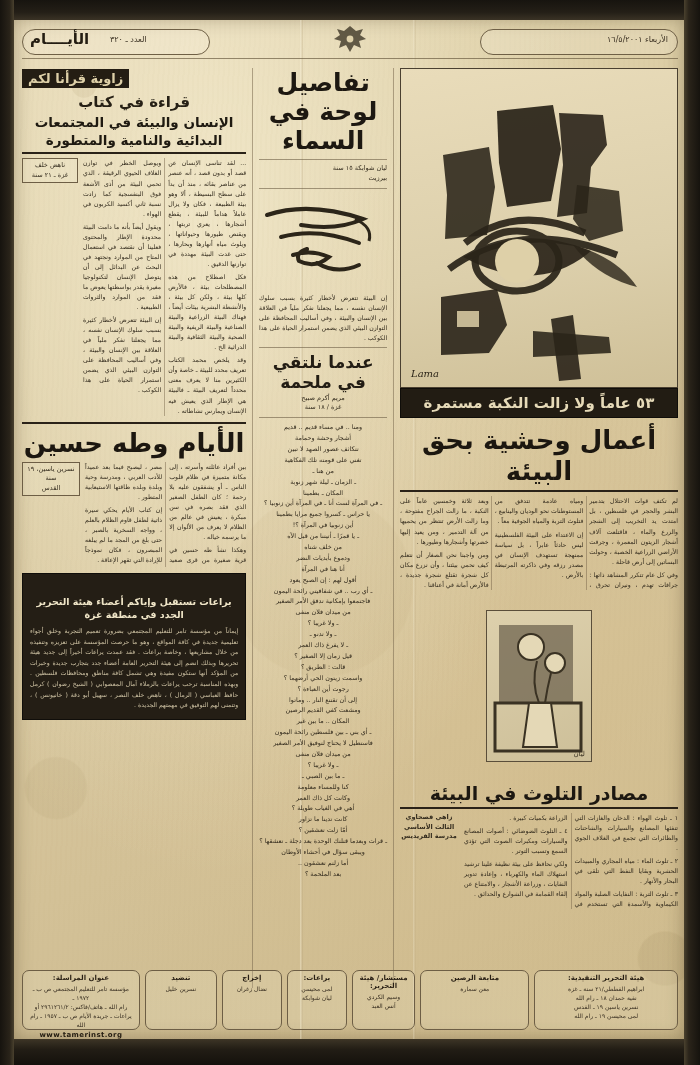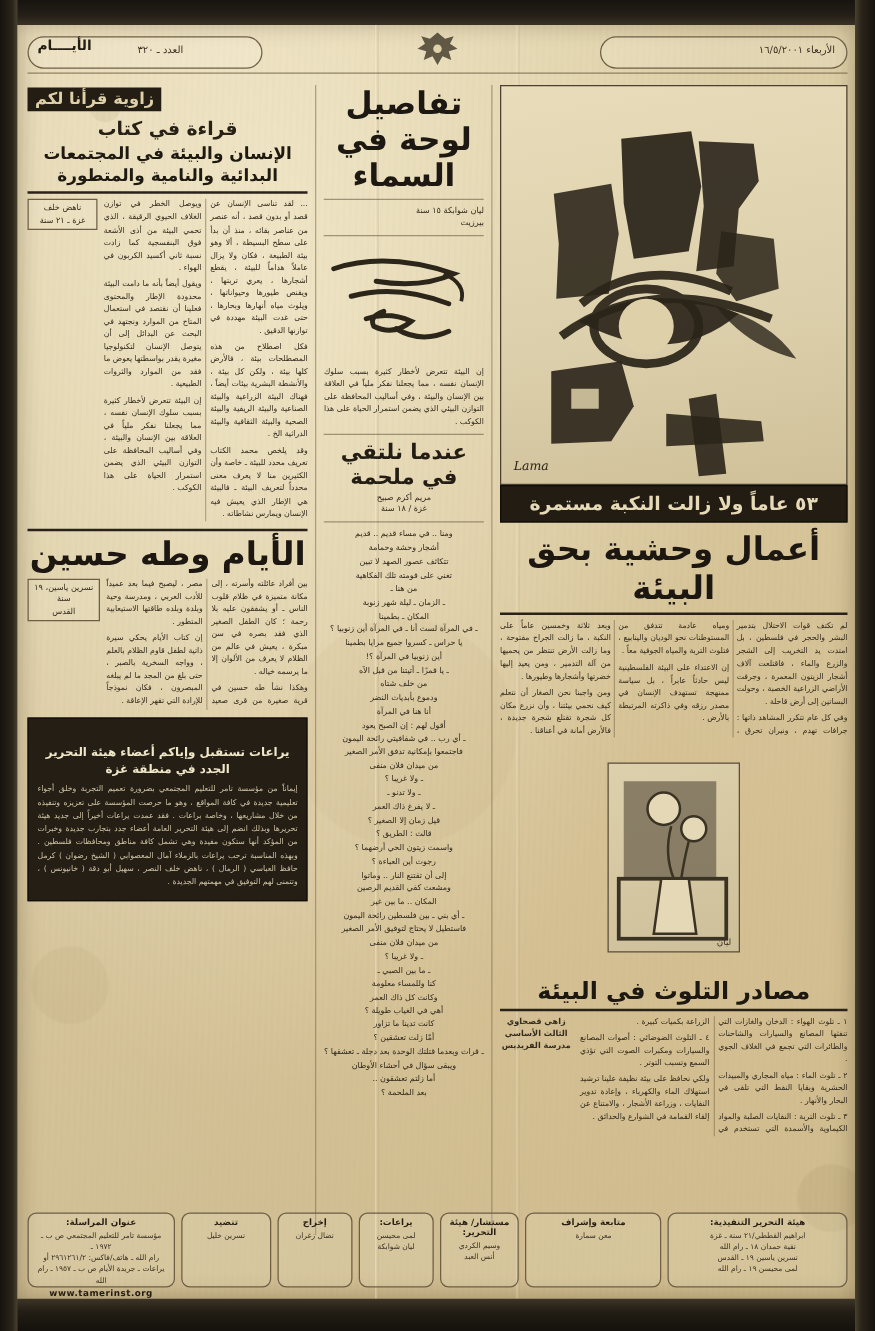--- a/index.html
+++ b/index.html
@@ -38,21 +38,21 @@
     background:linear-gradient(90deg,rgba(255,250,230,.55),rgba(150,126,80,.30));opacity:.75;}
 
   .wrap{position:absolute;left:22px;top:26px;width:656px;height:1006px;z-index:5;}
 
   
   .masthead{position:relative;height:34px;}
   .mast-pill{position:absolute;top:3px;height:24px;border:1px solid #6f6046;border-radius:13px;
     background:rgba(255,252,238,.18);}
   .pill-right{right:0;width:196px;}
   .pill-left{left:0;width:186px;}
-  .mast-logo{position:absolute;left:8px;top:4px;font-size:11px;font-weight:bold;letter-spacing:2px;color:#241d12;}
+  .mast-logo{position:absolute;left:8px;top:4px;font-size:15px;font-weight:bold;letter-spacing:2px;color:#241d12;}
   .mast-issue{position:absolute;left:88px;top:9px;font-size:8px;color:#3a3022;}
   .mast-date{position:absolute;right:10px;top:9px;font-size:8px;color:#3a3022;}
   .emblem{position:absolute;left:50%;top:-6px;transform:translateX(-50%);width:44px;height:40px;
     display:flex;align-items:center;justify-content:center;font-size:26px;color:#2e2719;opacity:.85;}
   .mast-rule{position:absolute;left:0;right:0;top:32px;height:1px;background:#6b5c42;opacity:.7;}
 
   
   .cols{position:absolute;top:42px;left:0;width:656px;height:920px;display:flex;gap:0;}
   .colL{width:278px;} .colM{width:128px;} .colR{width:250px;}
   .vsep{width:1px;background:#7a6a4e;opacity:.55;margin:0 6px;}
@@ -332,21 +332,21 @@
 
     <div class="footer">
       <div class="fbox f1">
         <div class="ft">هيئة التحرير التنفيذية:</div>
         <div class="fv" style="white-space:pre-line">ابراهيم القططي/٢١ سنة ـ غزة
 نقية حمدان ١٨ ـ رام الله
 نسرين ياسين ١٩ ـ القدس
 لمى محيسن ١٩ ـ رام الله</div>
       </div>
       <div class="fbox f2">
-        <div class="ft">متابعة وإشراف</div>
+        <div class="ft">متابعة الرصين</div>
         <div class="fv" style="white-space:pre-line">معن سمارة</div>
       </div>
       <div class="fbox f3">
         <div class="ft">مستشار/ هيئة التحرير:</div>
         <div class="fv" style="white-space:pre-line">وسيم الكردي
 أنس العبد</div>
       </div>
       <div class="fbox f4">
         <div class="ft">يراعات:</div>
         <div class="fv" style="white-space:pre-line">لمى محيسن

